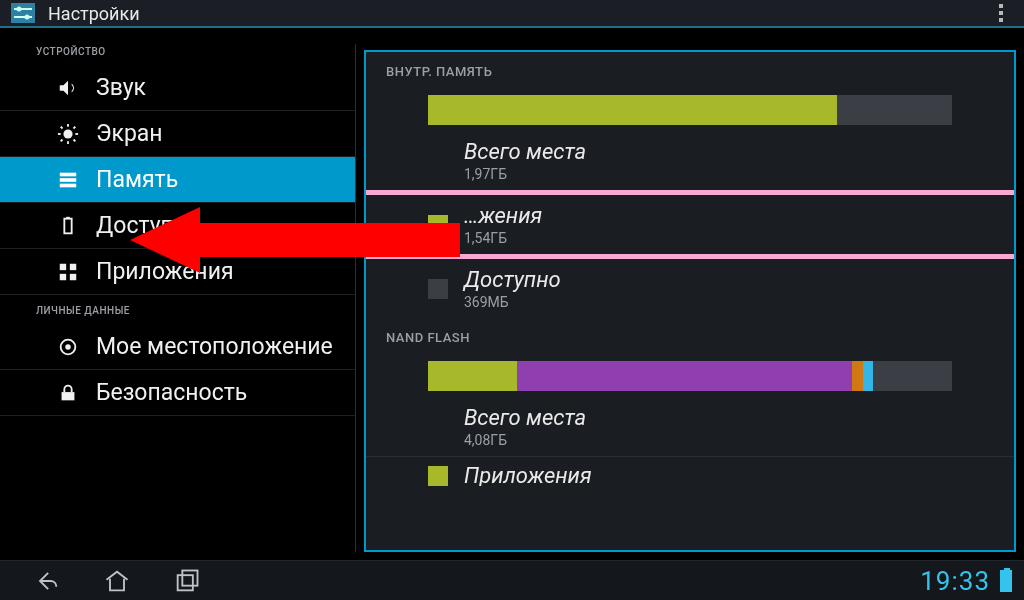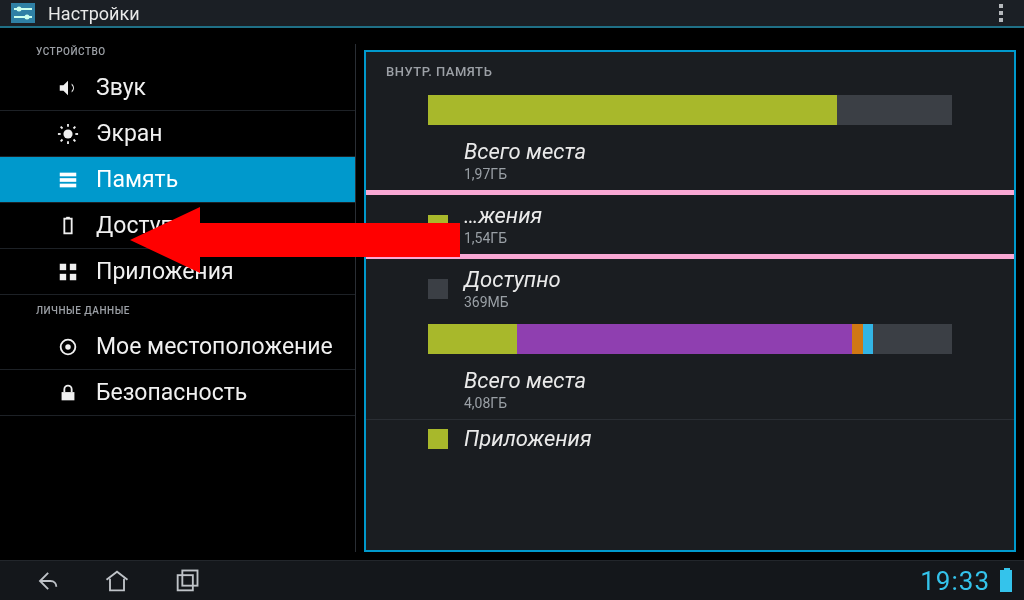--- a/index.html
+++ b/index.html
@@ -192,20 +192,21 @@
       </div>
 
       <div class="storage-row">
         <div class="swatch" style="background: rgb(59, 63, 69);"></div>
         <div class="texts">
           <div class="lab">Доступно</div>
           <div class="val">369МБ</div>
         </div>
       </div>
 
+      <div class="pane-section-header">NAND FLASH</div>
 
       <div class="storage-bar" id="bar-nand">
           <div class="seg" style="background: rgb(168, 184, 43); width: 17%;"></div>
           <div class="seg" style="background: rgb(143, 63, 176); width: 64%;"></div>
           <div class="seg" style="background: rgb(208, 120, 20); width: 2%;"></div>
           <div class="seg" style="background: rgb(51, 181, 229); width: 2%;"></div>
           <div class="seg" style="background: rgb(59, 63, 69); width: 15%;"></div>
         </div>
 
       <div class="storage-row first">

